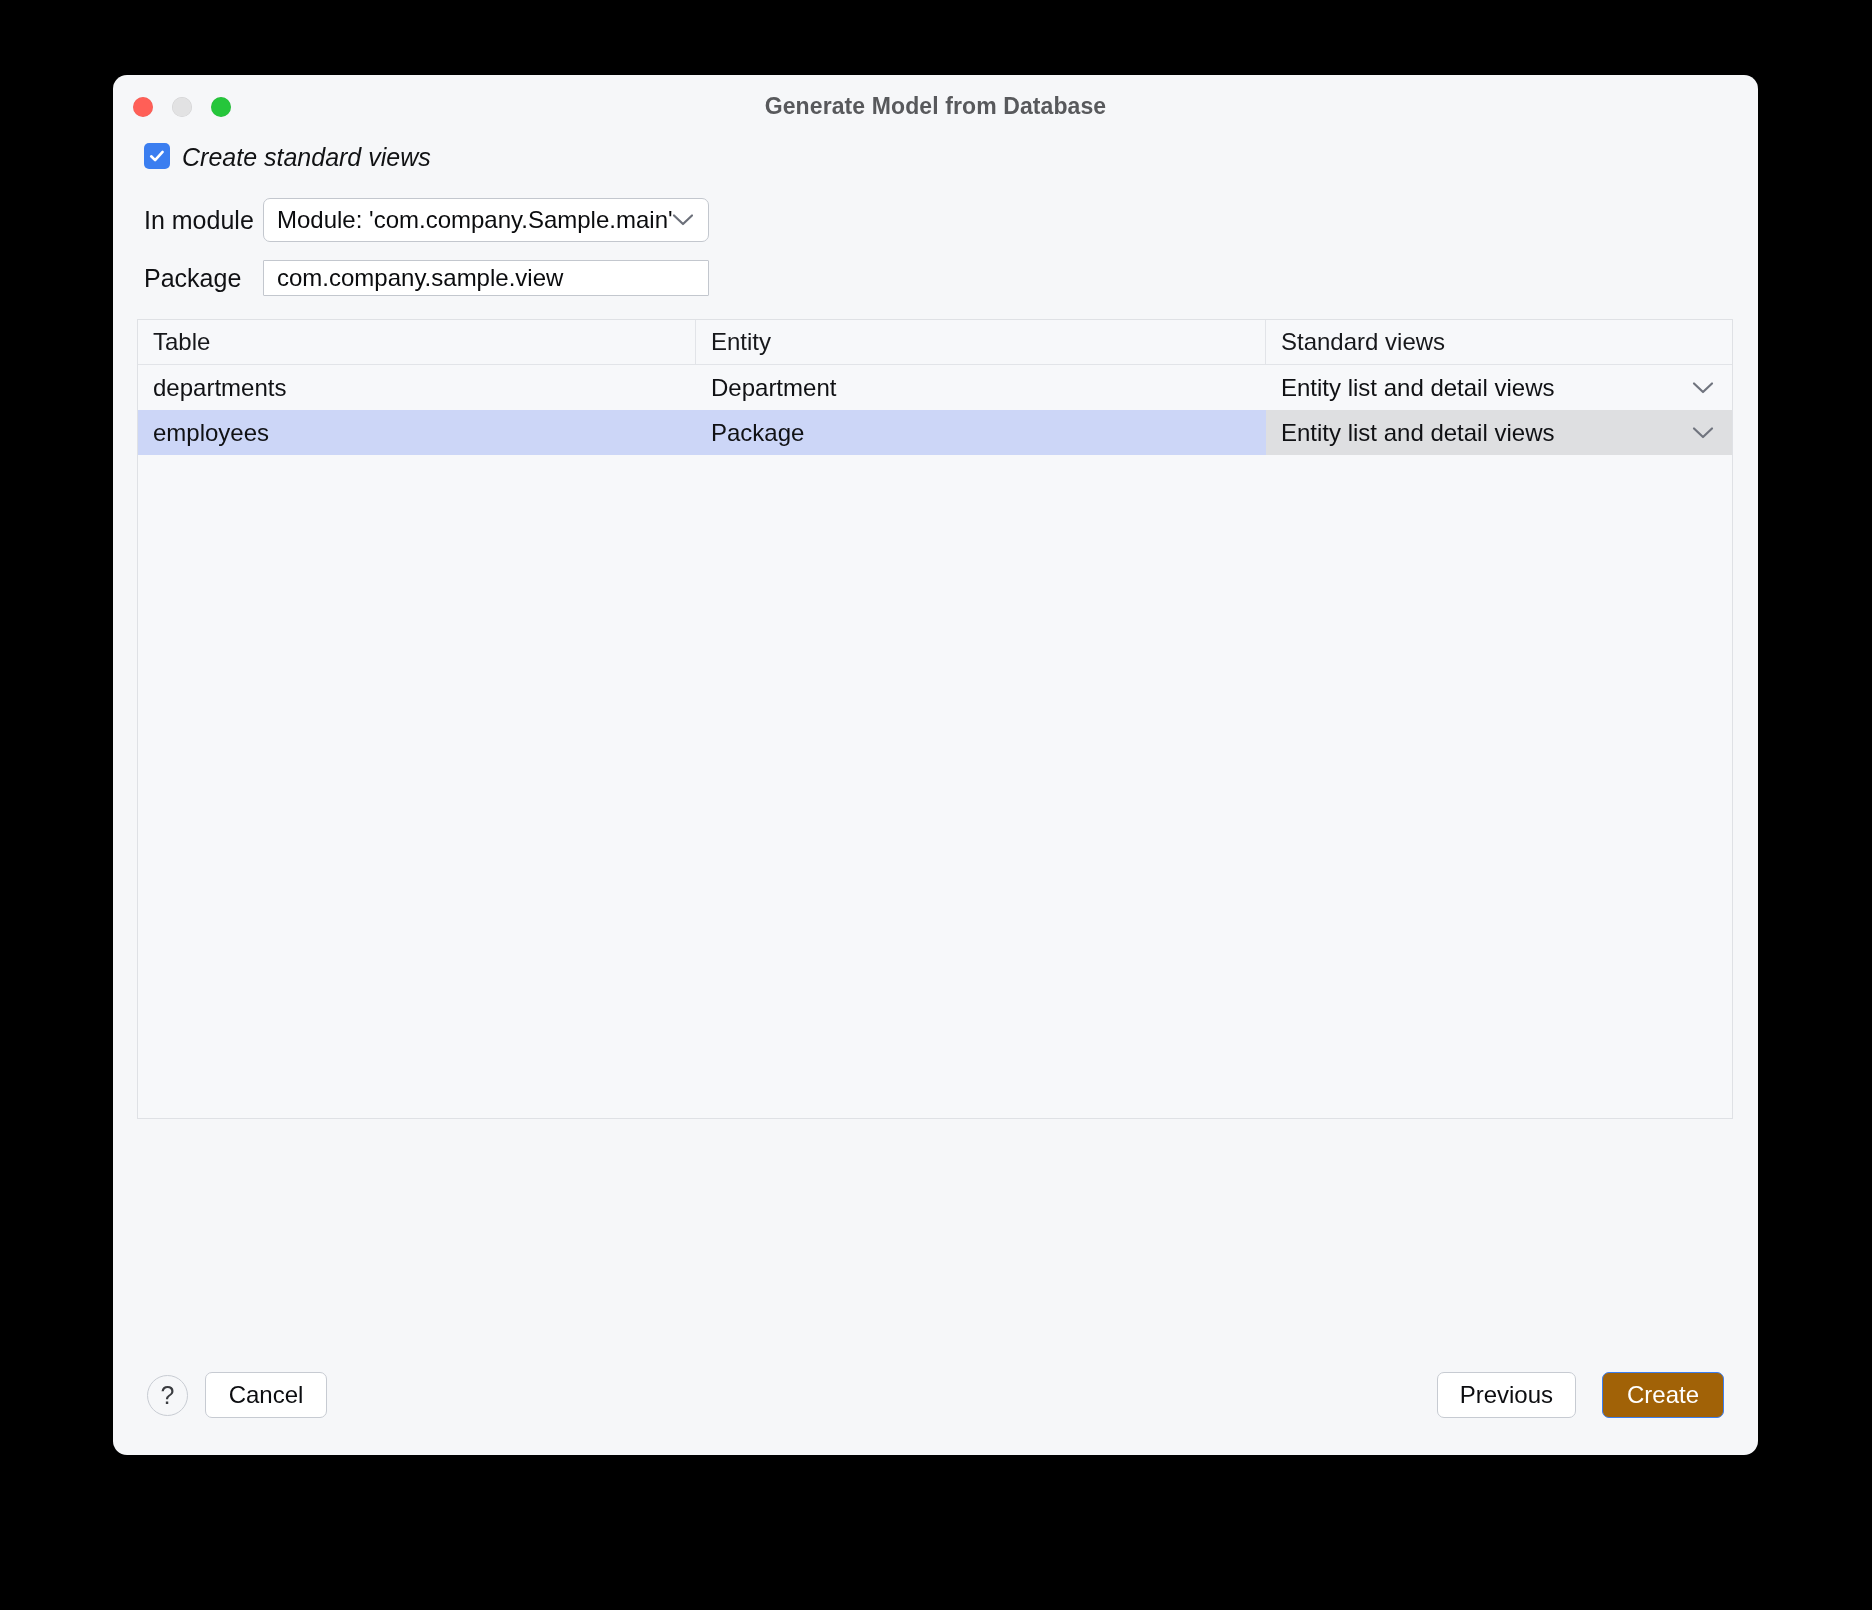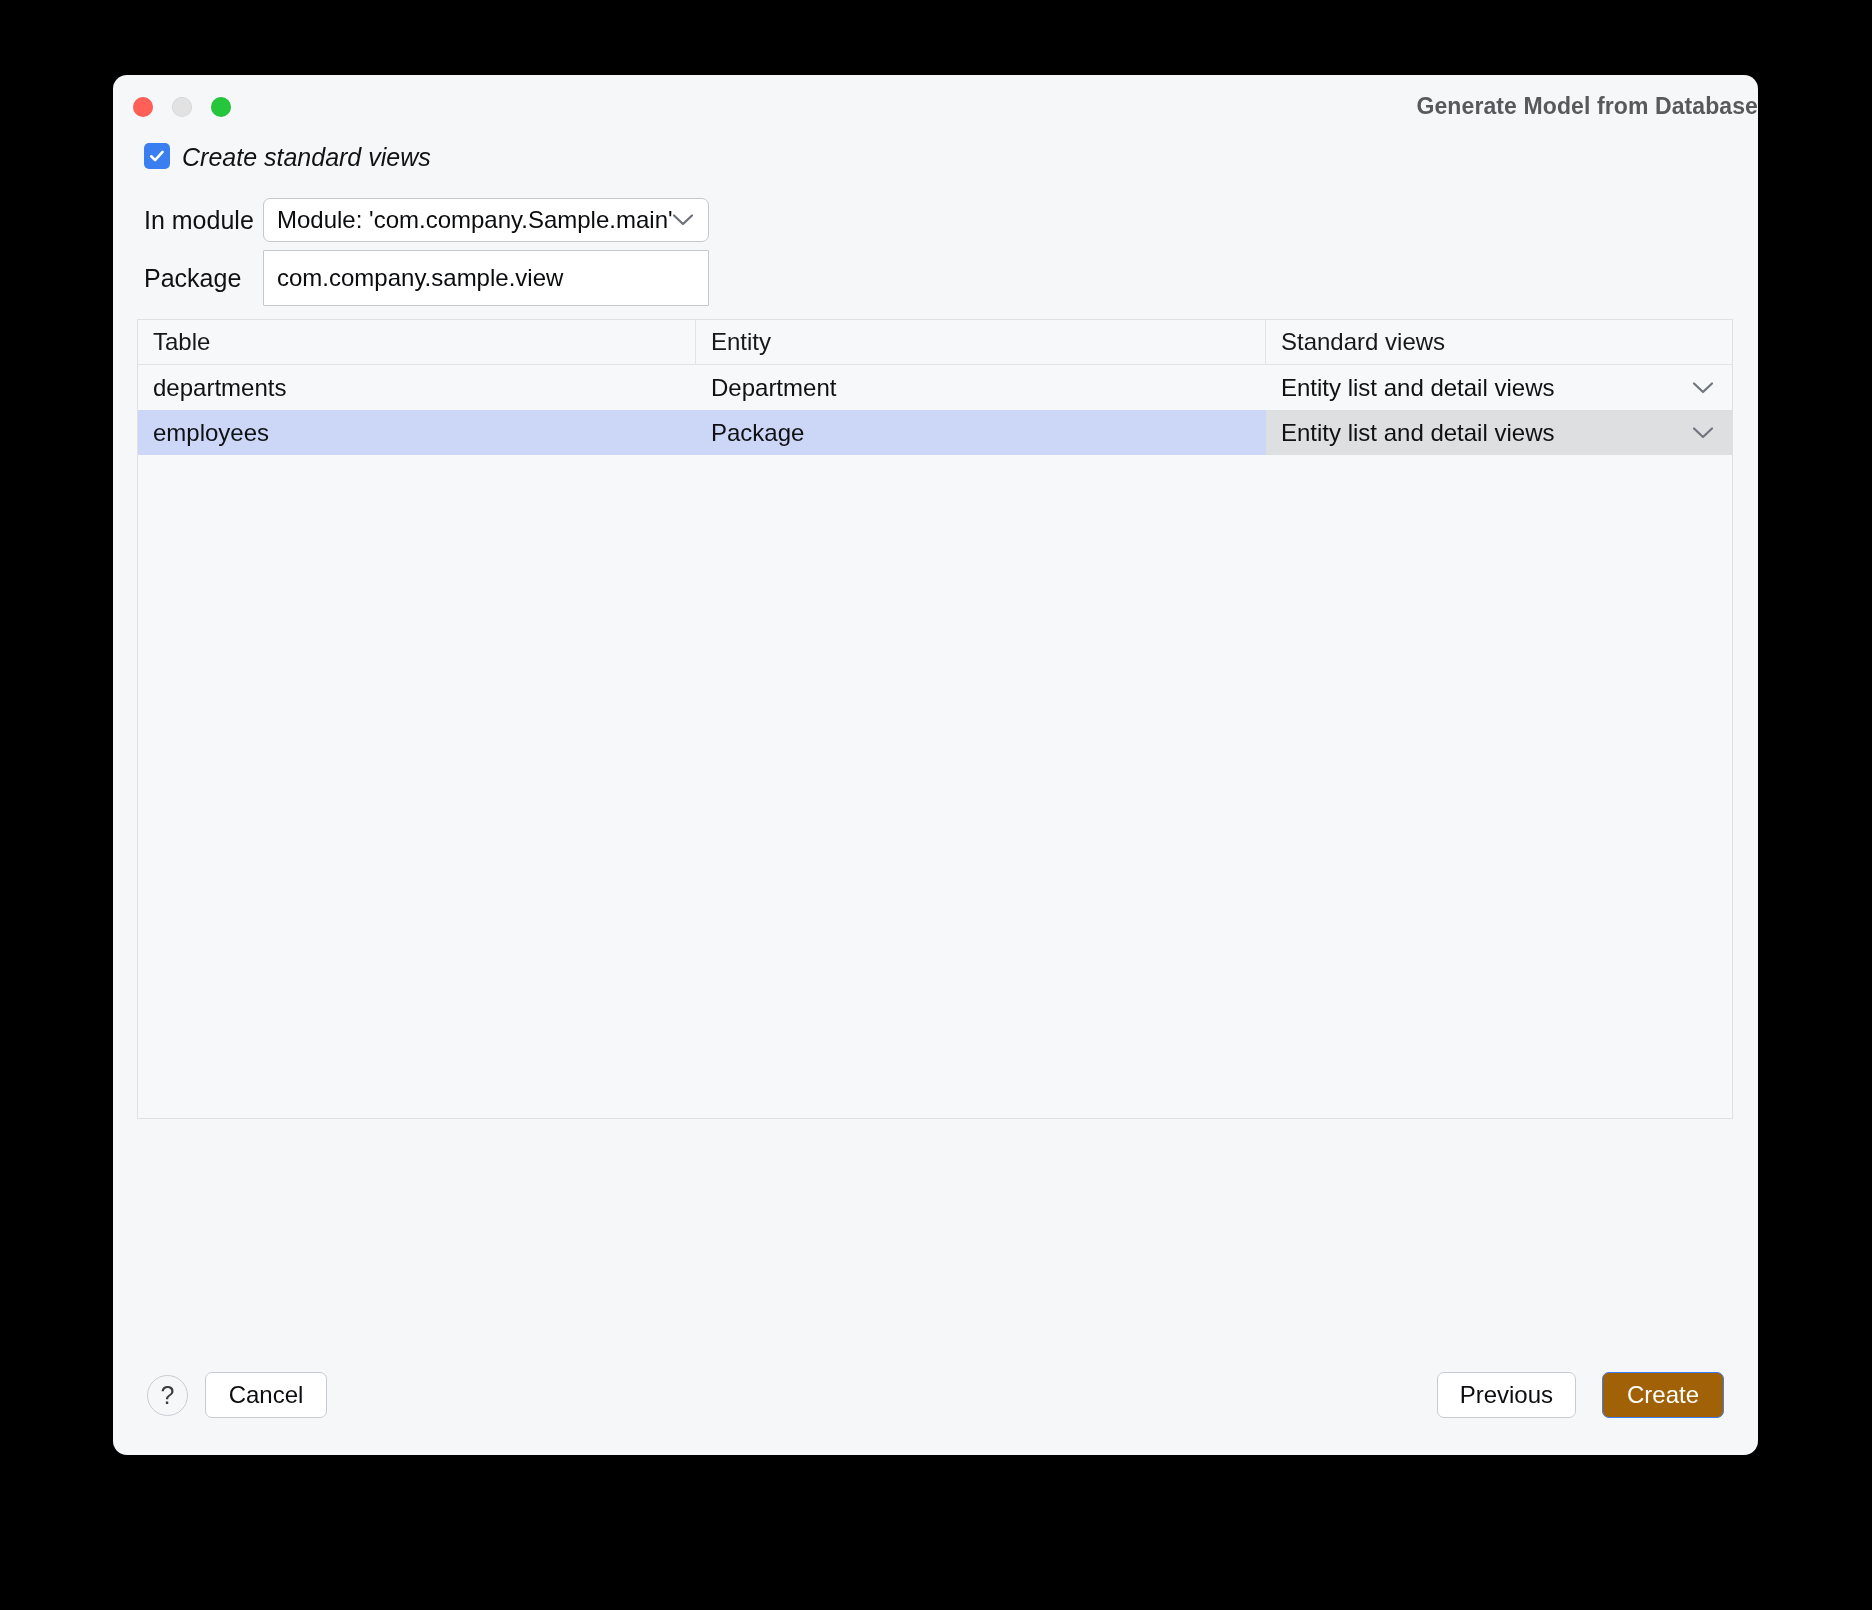--- a/index.html
+++ b/index.html
@@ -43,21 +43,21 @@
     border-radius: 50%;
   }
   .light.red    { background: #ff5f57; box-shadow: inset 0 0 0 0.5px rgba(0,0,0,0.07); }
   .light.yellow { background: #e2e2e3; box-shadow: inset 0 0 0 0.5px rgba(0,0,0,0.09); }
   .light.green  { background: #25c63b; box-shadow: inset 0 0 0 0.5px rgba(0,0,0,0.07); }
 
   .window-title {
     position: absolute;
     left: 0; right: 0;
     top: 18px;
-    text-align: right;
+    text-align: center;
     font-size: 23px;
     font-weight: bold;
     color: #58595c;
     letter-spacing: 0.1px;
   }
 
   
   .content {
     position: relative;
     padding: 0 22px;
@@ -118,21 +118,21 @@
   .select-box .chev {
     position: absolute;
     right: 14px;
     top: 50%;
     transform: translateY(-50%);
     line-height: 0;
   }
 
   .text-field {
     width: 446px;
-    height: 56px;
+    height: 36px;
     background: #ffffff;
     border: 1px solid #c3c7ce;
     border-radius: 1px;
     display: flex;
     align-items: center;
     padding-left: 13px;
     font-size: 24px;
     color: #0b0c0e;
   }
 

